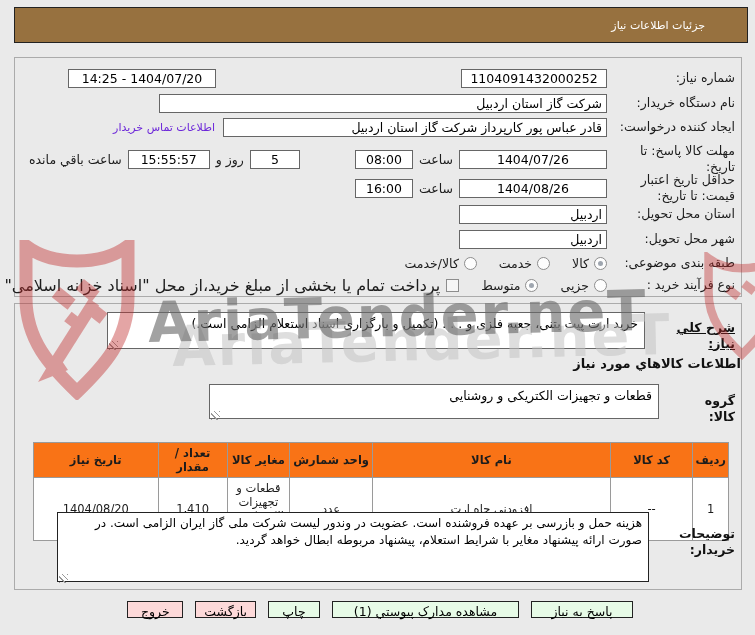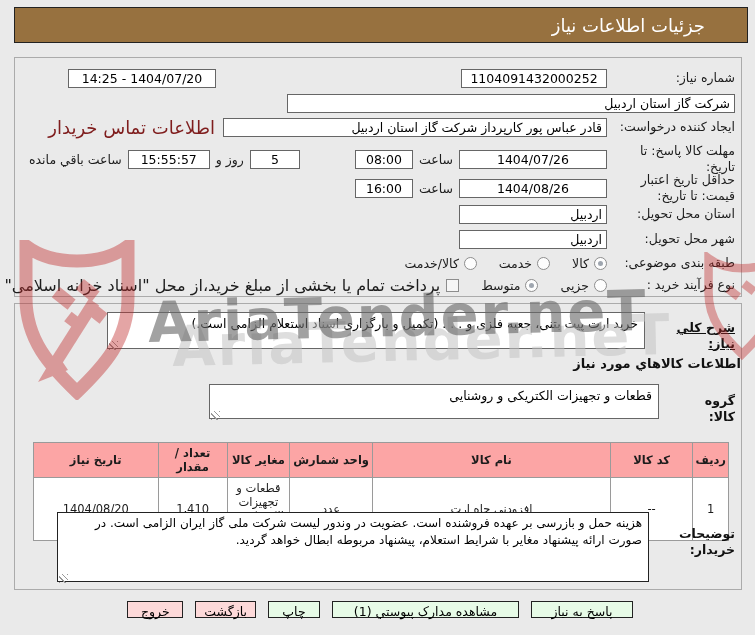--- a/index.html
+++ b/index.html
@@ -10,21 +10,21 @@
     font-size:12.5px;color:#1c1c1c;
     overflow:hidden;position:relative;
     direction:rtl;
   }
   .page{position:absolute;inset:0;}
 
   
   .titlebar{
     position:absolute;left:14px;top:7px;width:734px;height:36px;
     background:#97713F;border:1px solid #222;
-    color:#fff;line-height:36px;font-size:18px;
+    color:#fff;line-height:36px;font-size:11px;
     padding-right:42px;box-sizing:border-box;text-align:right;
   }
 
   
   .box{
     position:absolute;left:14px;width:728px;
     border:1px solid #ababab;box-sizing:border-box;background:transparent;
   }
   .box1{top:57px;height:240px;}
   .box2{top:303px;height:287px;}
@@ -44,21 +44,21 @@
     font-family:"DejaVu Sans", sans-serif;
     font-size:12.5px;color:#000;
     background:#fff;border:1px solid #666;
     height:19px;box-sizing:border-box;padding:0 4px;
     direction:rtl;
   }
   .center{text-align:center;}
   .rightal{text-align:right;}
   .timer{background:#f7f3cf;}
   .small-label{margin:0 6px;white-space:nowrap;}
-  a.link{color:#7f1d1d;text-decoration:none;white-space:nowrap;font-size:18px;}
+  a.link{color:#6d28d9;text-decoration:none;white-space:nowrap;font-size:11px;}
 
   
   .radio{
     width:13px;height:13px;border-radius:50%;
     border:1px solid #8d8d8d;background:#fdfdfd;
     display:inline-block;box-sizing:border-box;position:relative;flex:0 0 13px;
   }
   .radio.checked::after{
     content:"";position:absolute;left:3px;top:3px;width:5px;height:5px;
     border-radius:50%;background:#9fa6af;
@@ -87,21 +87,21 @@
   
   table.items{
     position:absolute;top:138px;right:12px;left:18px;
     border-collapse:collapse;table-layout:fixed;width:auto;
     background:#fff;
   }
   table.items th, table.items td{
     border:1px solid #9a9a9a;font-size:11.5px;text-align:center;
     padding:3px 2px;word-wrap:break-word;
   }
-  table.items th{background:#fca5a5;font-weight:bold;height:26px;}
+  table.items th{background:#f97316;font-weight:bold;height:26px;}
   table.items td{height:40px;background:#fff;}
   col.c-row{width:4.5%;}  col.c-code{width:12%;}  col.c-name{width:34.5%;}
   col.c-unit{width:12%;}  col.c-group{width:9%;}  col.c-qty{width:10%;}
   col.c-date{width:18%;}
 
   
   .btnrow{
     position:absolute;left:0;right:0;top:597px;height:24px;
     display:flex;align-items:center;gap:12px;
     padding-right:122px;box-sizing:border-box;
@@ -146,20 +146,21 @@
   <div class="box box1">
 
     <div class="frow" style="top:9px;">
       <span class="flabel">شماره نیاز:</span>
       <input class="fld center" style="width: 146px;" readonly="" value="1104091432000252">
       <span style="flex:1"></span>
       <input class="fld center" style="width: 148px; margin-left: 45px;" readonly="" value="1404/07/20 - 14:25">
     </div>
 
     <div class="frow" style="top:34px;">
+      <span class="flabel">نام دستگاه خریدار:</span>
       <input class="fld rightal" style="width: 448px;" readonly="" value="شرکت گاز استان اردبیل">
     </div>
 
     <div class="frow" style="top:58px;">
       <span class="flabel">ایجاد کننده درخواست:</span>
       <input class="fld rightal" style="width: 384px;" readonly="" value="قادر عباس پور کارپرداز شرکت گاز استان اردبیل">
       <a class="link" href="#" style="margin-right:8px;">اطلاعات تماس خریدار</a>
     </div>
 
     <div class="frow" style="top:84px;height:34px;">

